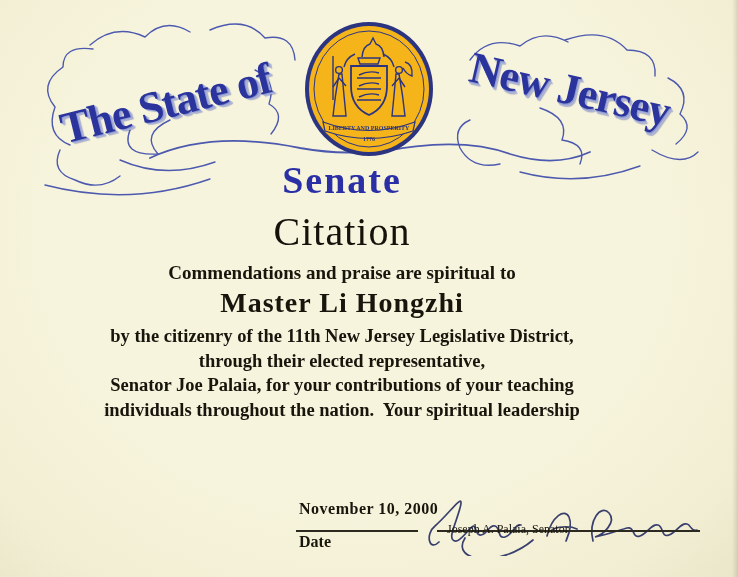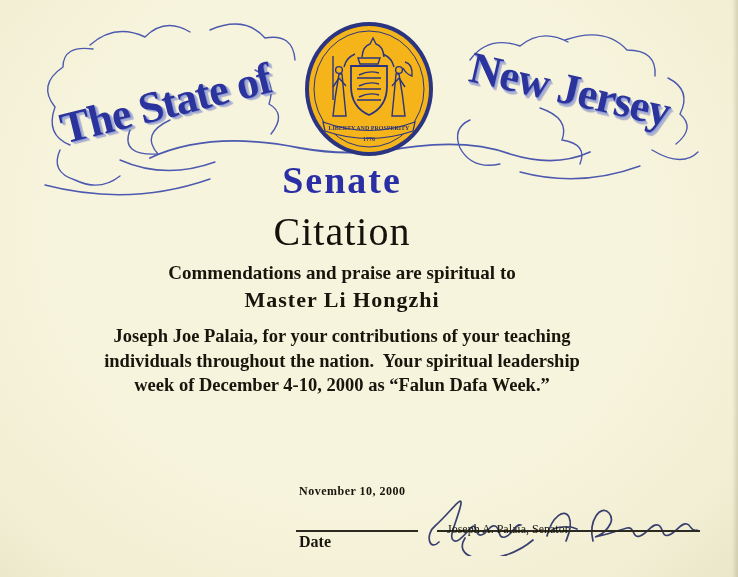--- a/index.html
+++ b/index.html
@@ -18,28 +18,28 @@
     text-shadow:1px 1px 0 #8d99d0, 2px 2px 0 #aab3dc, 3px 3px 1px rgba(43,51,156,.35);
     letter-spacing:-1px;
   }
   .left-title{left:58px;top:78px;font-size:44px;transform:rotate(-14deg);}
   .right-title{left:468px;top:64px;font-size:44px;transform:rotate(13deg);}
   
   .center-row{left:0;width:684px;text-align:center;}
   .senate{top:158px;font-size:38px;font-weight:bold;color:#2a2fa6;letter-spacing:2px;}
   .citation{top:208px;font-size:40px;font-weight:normal;color:#14120b;letter-spacing:1px;}
   .intro{top:262px;font-size:19px;font-weight:bold;}
-  .recipient{top:287px;font-size:22px;font-weight:bold;letter-spacing:1px;}
+  .recipient{top:287px;font-size:28px;font-weight:bold;letter-spacing:1px;}
   .para{top:324px;font-size:18.5px;font-weight:bold;line-height:24.6px;}
   .para .pline{white-space:pre-wrap;}
   
   .rule{border-bottom:2px solid #2c2a20;height:0;}
   .date-rule{left:296px;top:530px;width:122px;}
   .sig-rule{left:437px;top:530px;width:263px;}
-  .date-value{left:299px;top:484px;font-size:12px;font-weight:bold;letter-spacing:.5px;}
+  .date-value{left:299px;top:500px;font-size:16px;font-weight:bold;letter-spacing:.5px;}
   .date-label{left:299px;top:533px;font-size:16px;font-weight:bold;}
   .sig-label{left:447px;top:522px;font-size:12px;font-weight:normal;}
   .sig-svg{left:425px;top:484px;}
   .flourish-svg{left:0;top:0;}
   .seal-wrap{left:303px;top:20px;}
 </style>
 </head>
 <body>
 
 <div class="cert">
@@ -107,23 +107,24 @@
   <div class="abs state-title left-title">The State of</div>
   <div class="abs state-title right-title">New Jersey</div>
 
   <div class="abs center-row senate">Senate</div>
   <div class="abs center-row citation">Citation</div>
 
   <div class="abs center-row intro">Commendations and praise are spiritual to</div>
   <div class="abs center-row recipient">Master Li Hongzhi</div>
 
   <div class="abs center-row para">
-    <div class="pline">Joseph Joe Palaia, for your contributions of your teaching</div>
+    <div class="pline">by the citizenry of the 11th New Jersey Legislative District,</div>
+    <div class="pline">through their elected representative,</div>
+    <div class="pline">Senator Joe Palaia, for your contributions of your teaching</div>
     <div class="pline">individuals throughout the nation.  Your spiritual leadership</div>
-    <div class="pline">week of December 4-10, 2000 as “Falun Dafa Week.”</div>
   </div>
 
   <div class="abs date-value">November 10, 2000</div>
   <div class="abs rule date-rule"></div>
   <div class="abs date-label">Date</div>
 
   <svg class="abs sig-svg" width="280" height="72" viewBox="0 0 280 72">
     <g fill="none" stroke="#39406e" stroke-width="1.7" stroke-linecap="round">
       <path d="M14,58 C4,68 0,50 10,42 C26,28 40,6 35,24 C30,42 24,52 28,56 C33,61 42,47 47,43 C52,39 49,52 56,51 C63,50 64,40 70,42 C76,44 72,55 80,53 C88,51 90,39 96,41"></path>
       <path d="M40,54 C25,78 75,84 108,56"></path>

